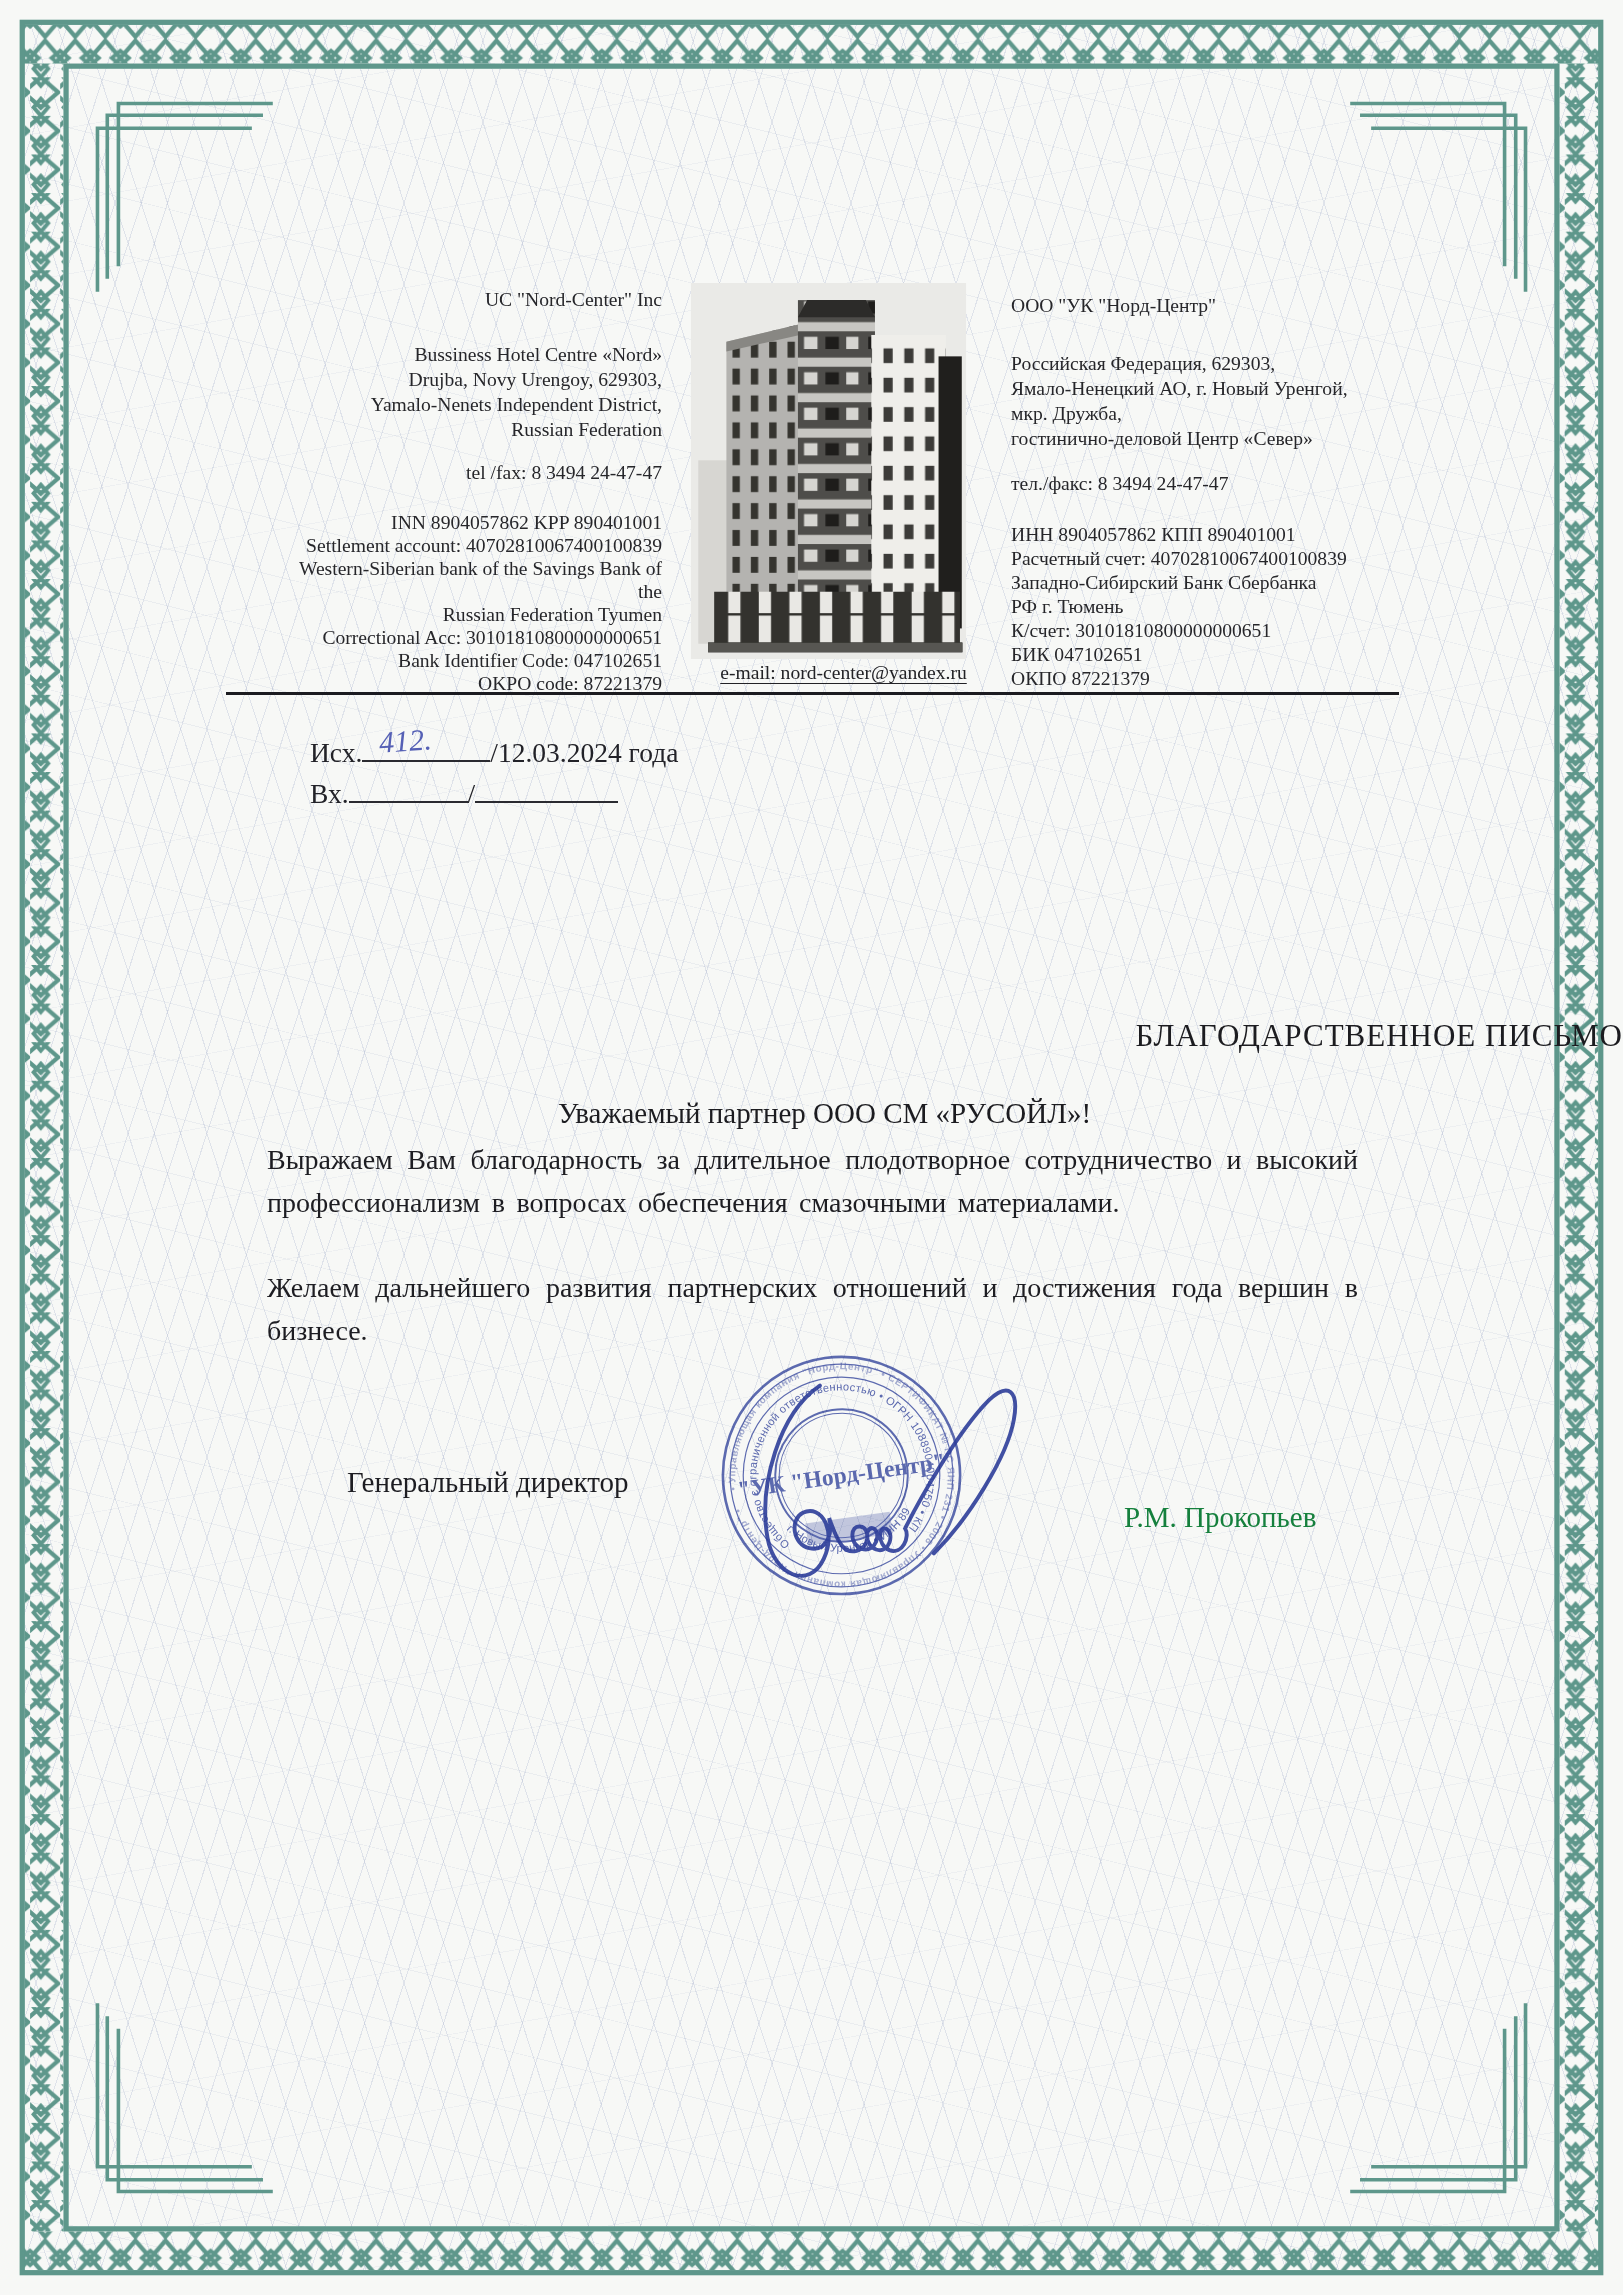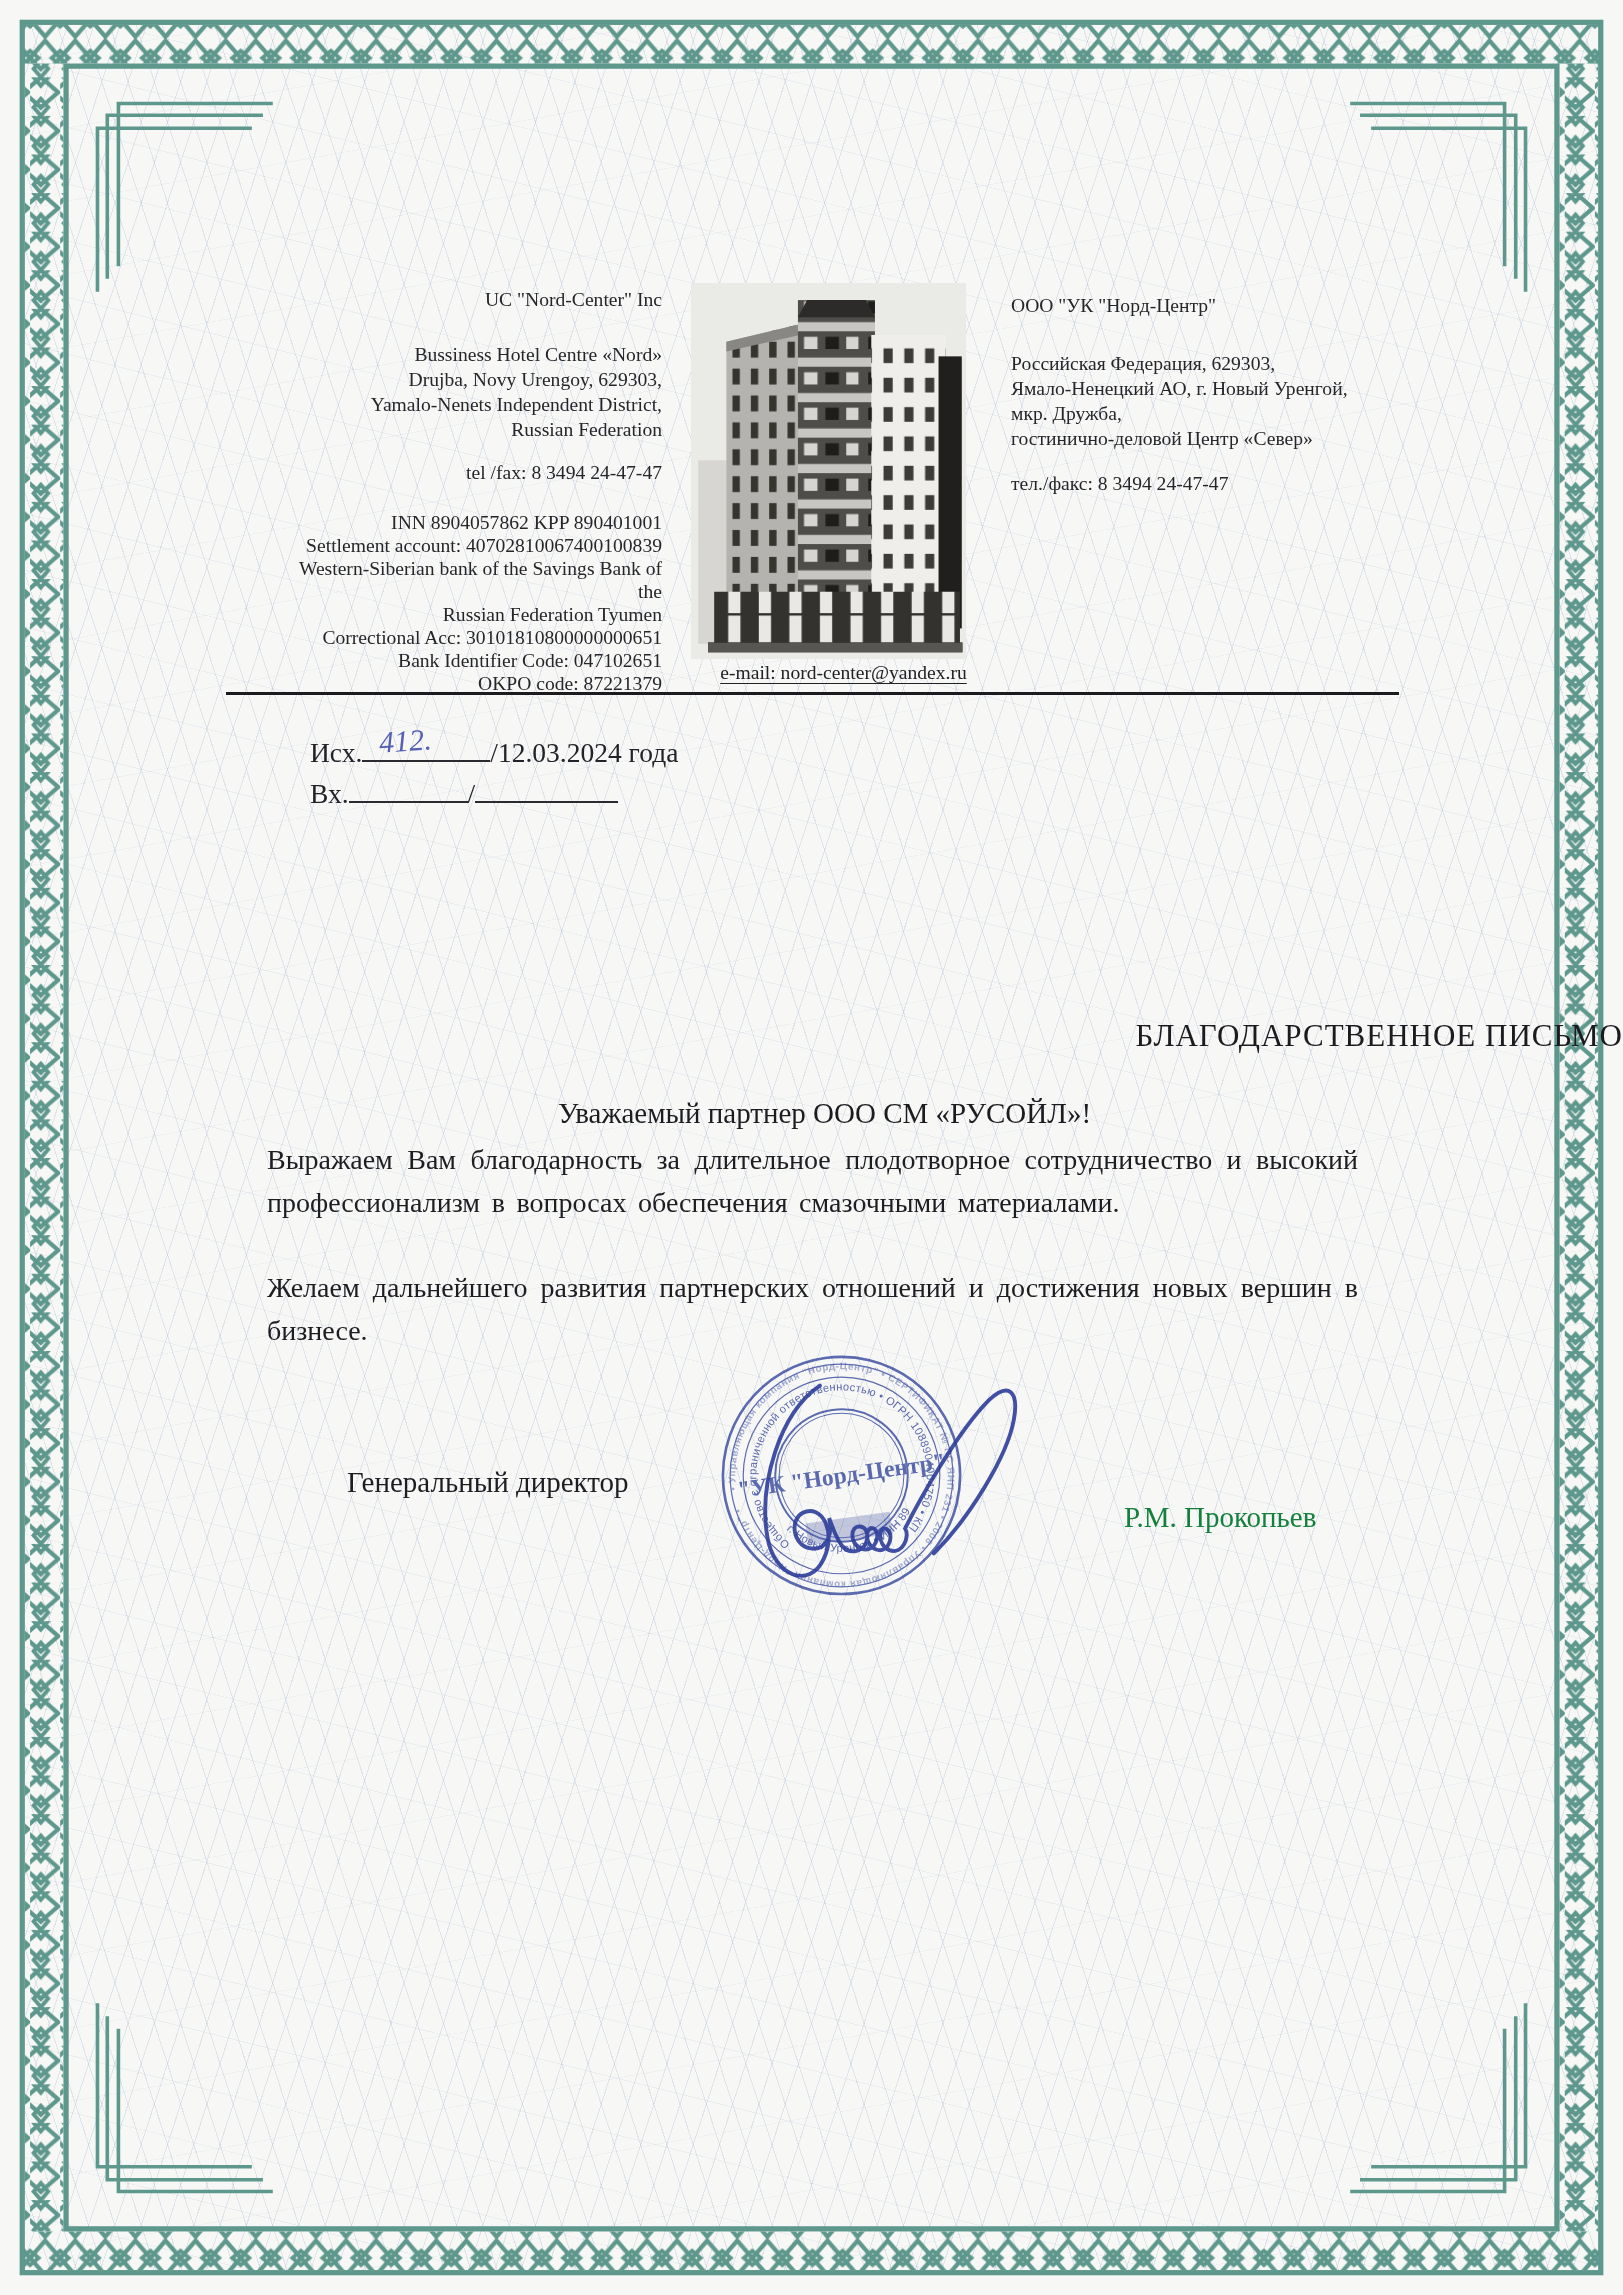--- a/index.html
+++ b/index.html
@@ -160,39 +160,48 @@
     <span>e-mail: nord-center@yandex.ru</span>
   </div>
 
   <div class="lh-right">
     <div class="lh-company">ООО "УК "Норд-Центр"</div>
     <div>Российская Федерация, 629303,</div>
     <div>Ямало-Ненецкий АО, г. Новый Уренгой,</div>
     <div>мкр. Дружба,</div>
     <div>гостинично-деловой Центр «Север»</div>
     <div class="lh-tel">тел./факс: 8 3494 24-47-47</div>
+    <div class="lh-bank">
+      <div>ИНН 8904057862 КПП 890401001</div>
+      <div>Расчетный счет: 40702810067400100839</div>
+      <div>Западно-Сибирский Банк Сбербанка</div>
+      <div>РФ г. Тюмень</div>
+      <div>К/счет: 30101810800000000651</div>
+      <div>БИК 047102651</div>
+      <div>ОКПО 87221379</div>
+    </div>
   </div>
 
   <div class="head-rule"></div>
 
   <div class="ref">
     <div class="ref-row">
       <span>Исх.</span><span class="blank b1"><span class="hand">412.</span></span><span>/12.03.2024 года</span>
     </div>
     <div class="ref-row">
       <span>Вх.</span><span class="blank b2"></span><span>/</span><span class="blank b3"></span>
     </div>
   </div>
 
   <div class="title">БЛАГОДАРСТВЕННОЕ ПИСЬМО</div>
   <div class="salutation">Уважаемый партнер ООО СМ «РУСОЙЛ»!</div>
 
   <div class="body-text">
     <p>Выражаем Вам благодарность за длительное плодотворное сотрудничество и высокий профессионализм в вопросах обеспечения смазочными материалами.</p>
-    <p>Желаем дальнейшего развития партнерских отношений и достижения новых вершин в бизнесе.</p>
+    <p>Желаем дальнейшего развития партнерских отношений и достижения года вершин в бизнесе.</p>
   </div>
 
   <div class="sign-position">Генеральный директор</div>
   <div class="sign-name">Р.М. Прокопьев</div>
 
   <svg class="stamp-svg" style="left:681px;top:1328px" width="380" height="308" viewBox="0 0 580 470">
     <defs>
       <path id="ringOuter" d="M 83 225 A 162 162 0 1 1 407 225 A 162 162 0 1 1 83 225"></path>
       <path id="arcTop" d="M 153 317 A 130 130 0 1 1 337 317"></path>
       <path id="arcBottom" d="M 150 295 A 120 120 0 0 0 340 295"></path>

